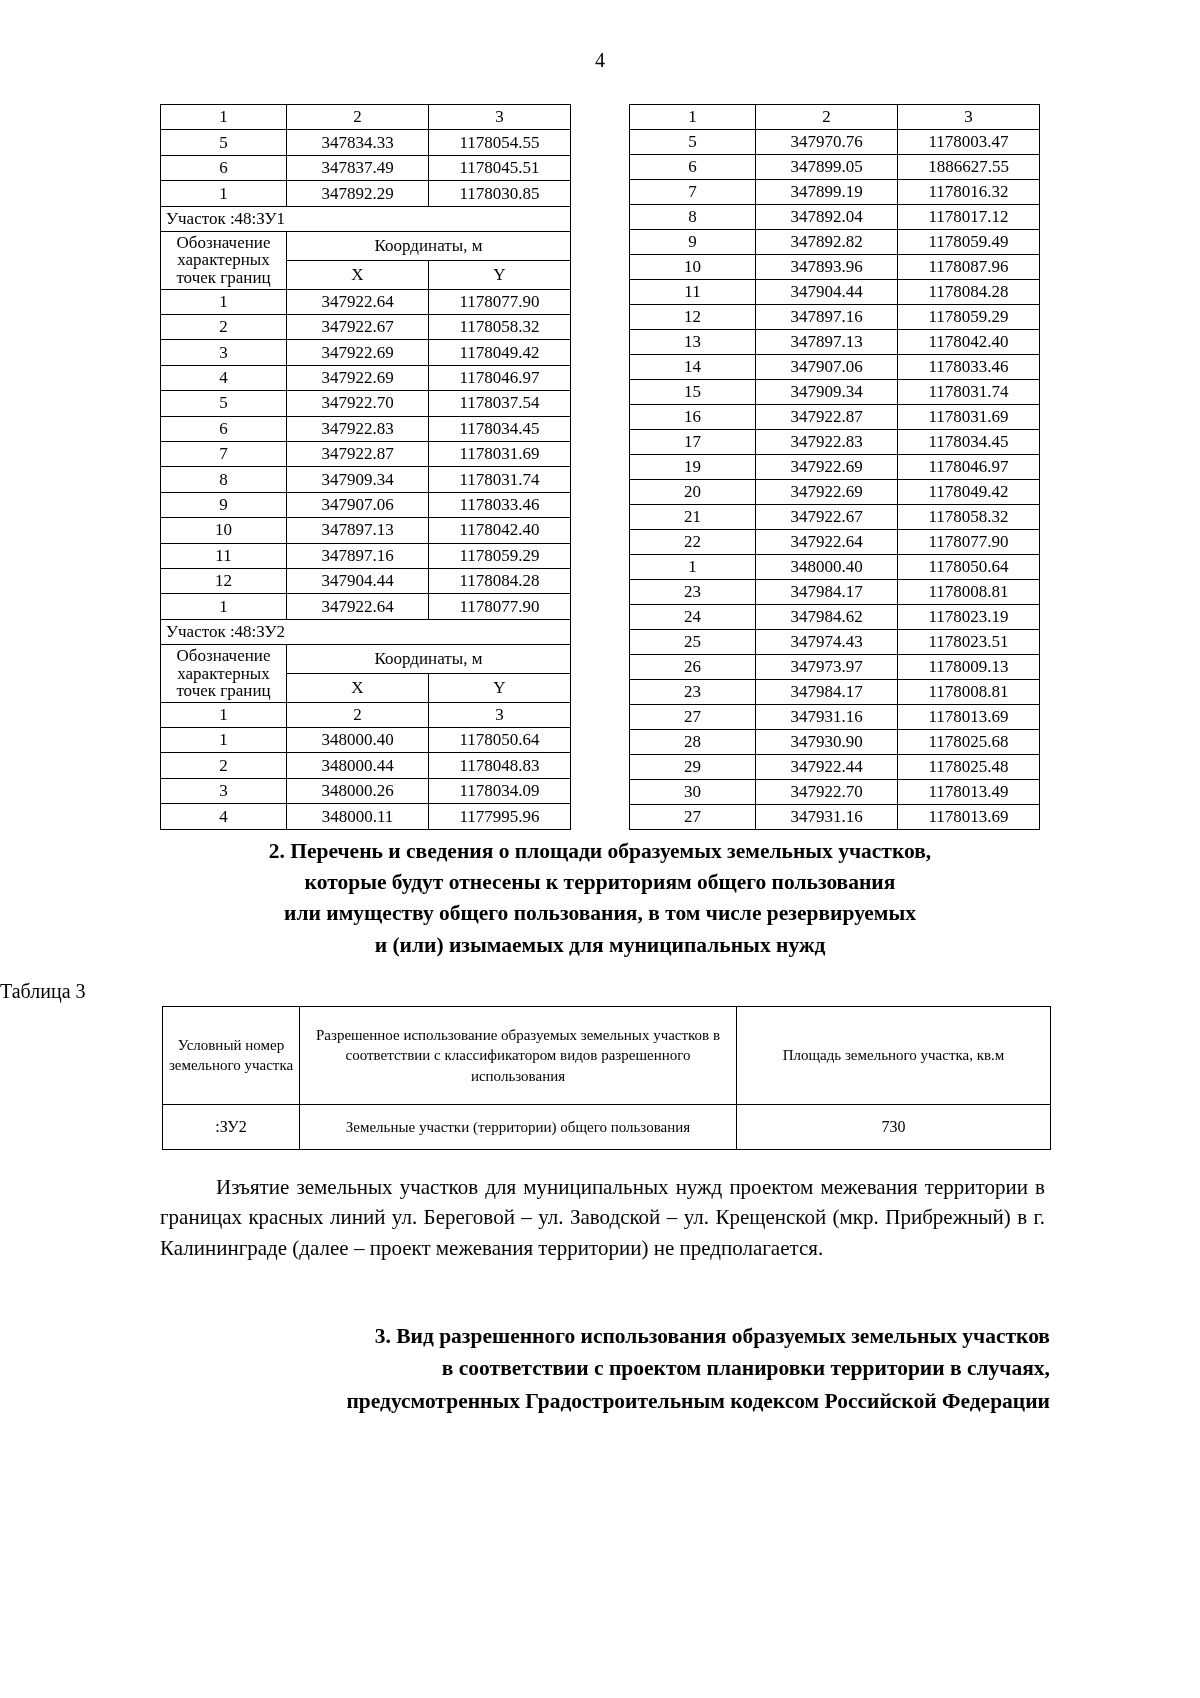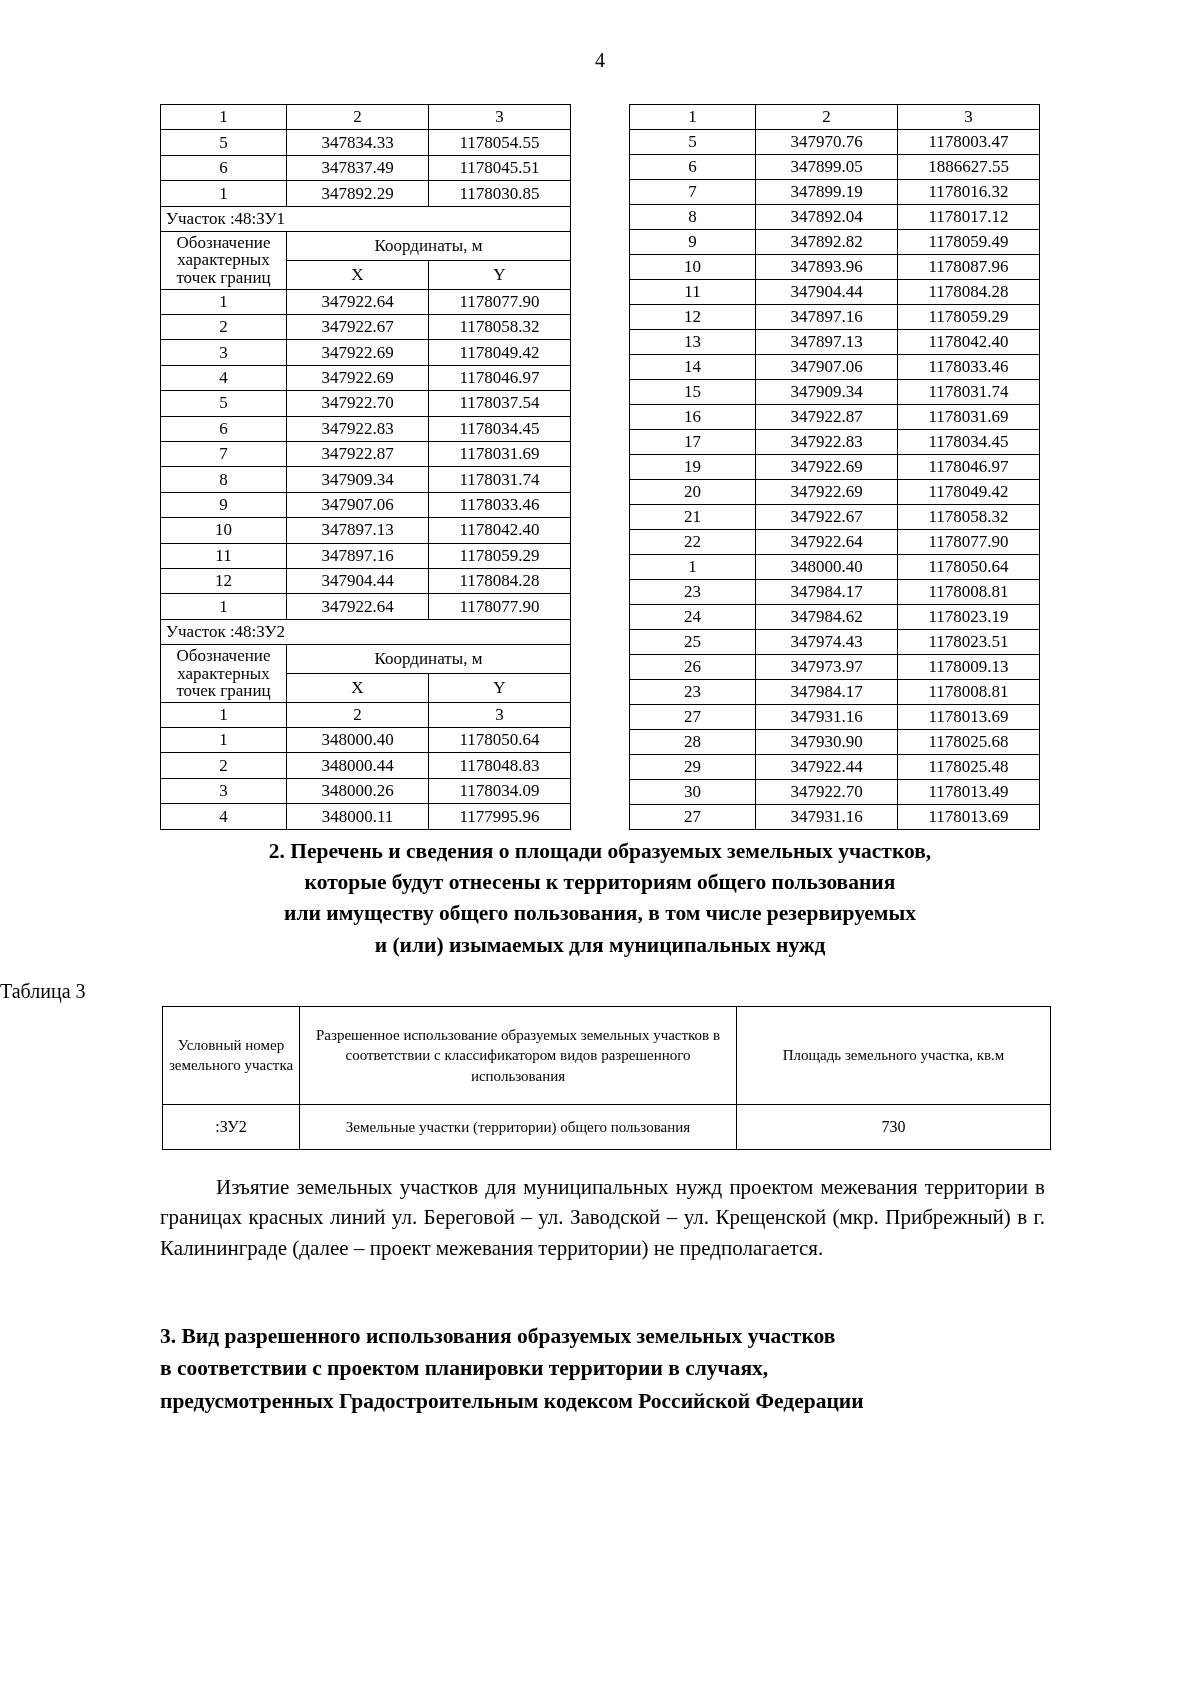--- a/index.html
+++ b/index.html
@@ -134,21 +134,21 @@
     text-indent: 56px;
     text-align-last: left;
     font-family: Liberation Serif, serif;
   }
 
   .heading-block2 {
     position: absolute;
     top: 1320px;
     left: 160px;
     width: 890px;
-    text-align: left;
+    text-align: right;
     font-weight: bold;
     font-size: 21.5px;
     line-height: 1.5;
   }
   .heading-block2 div { white-space: nowrap; }
 </style>
 </head>
 <body>
 
 <div class="page">

